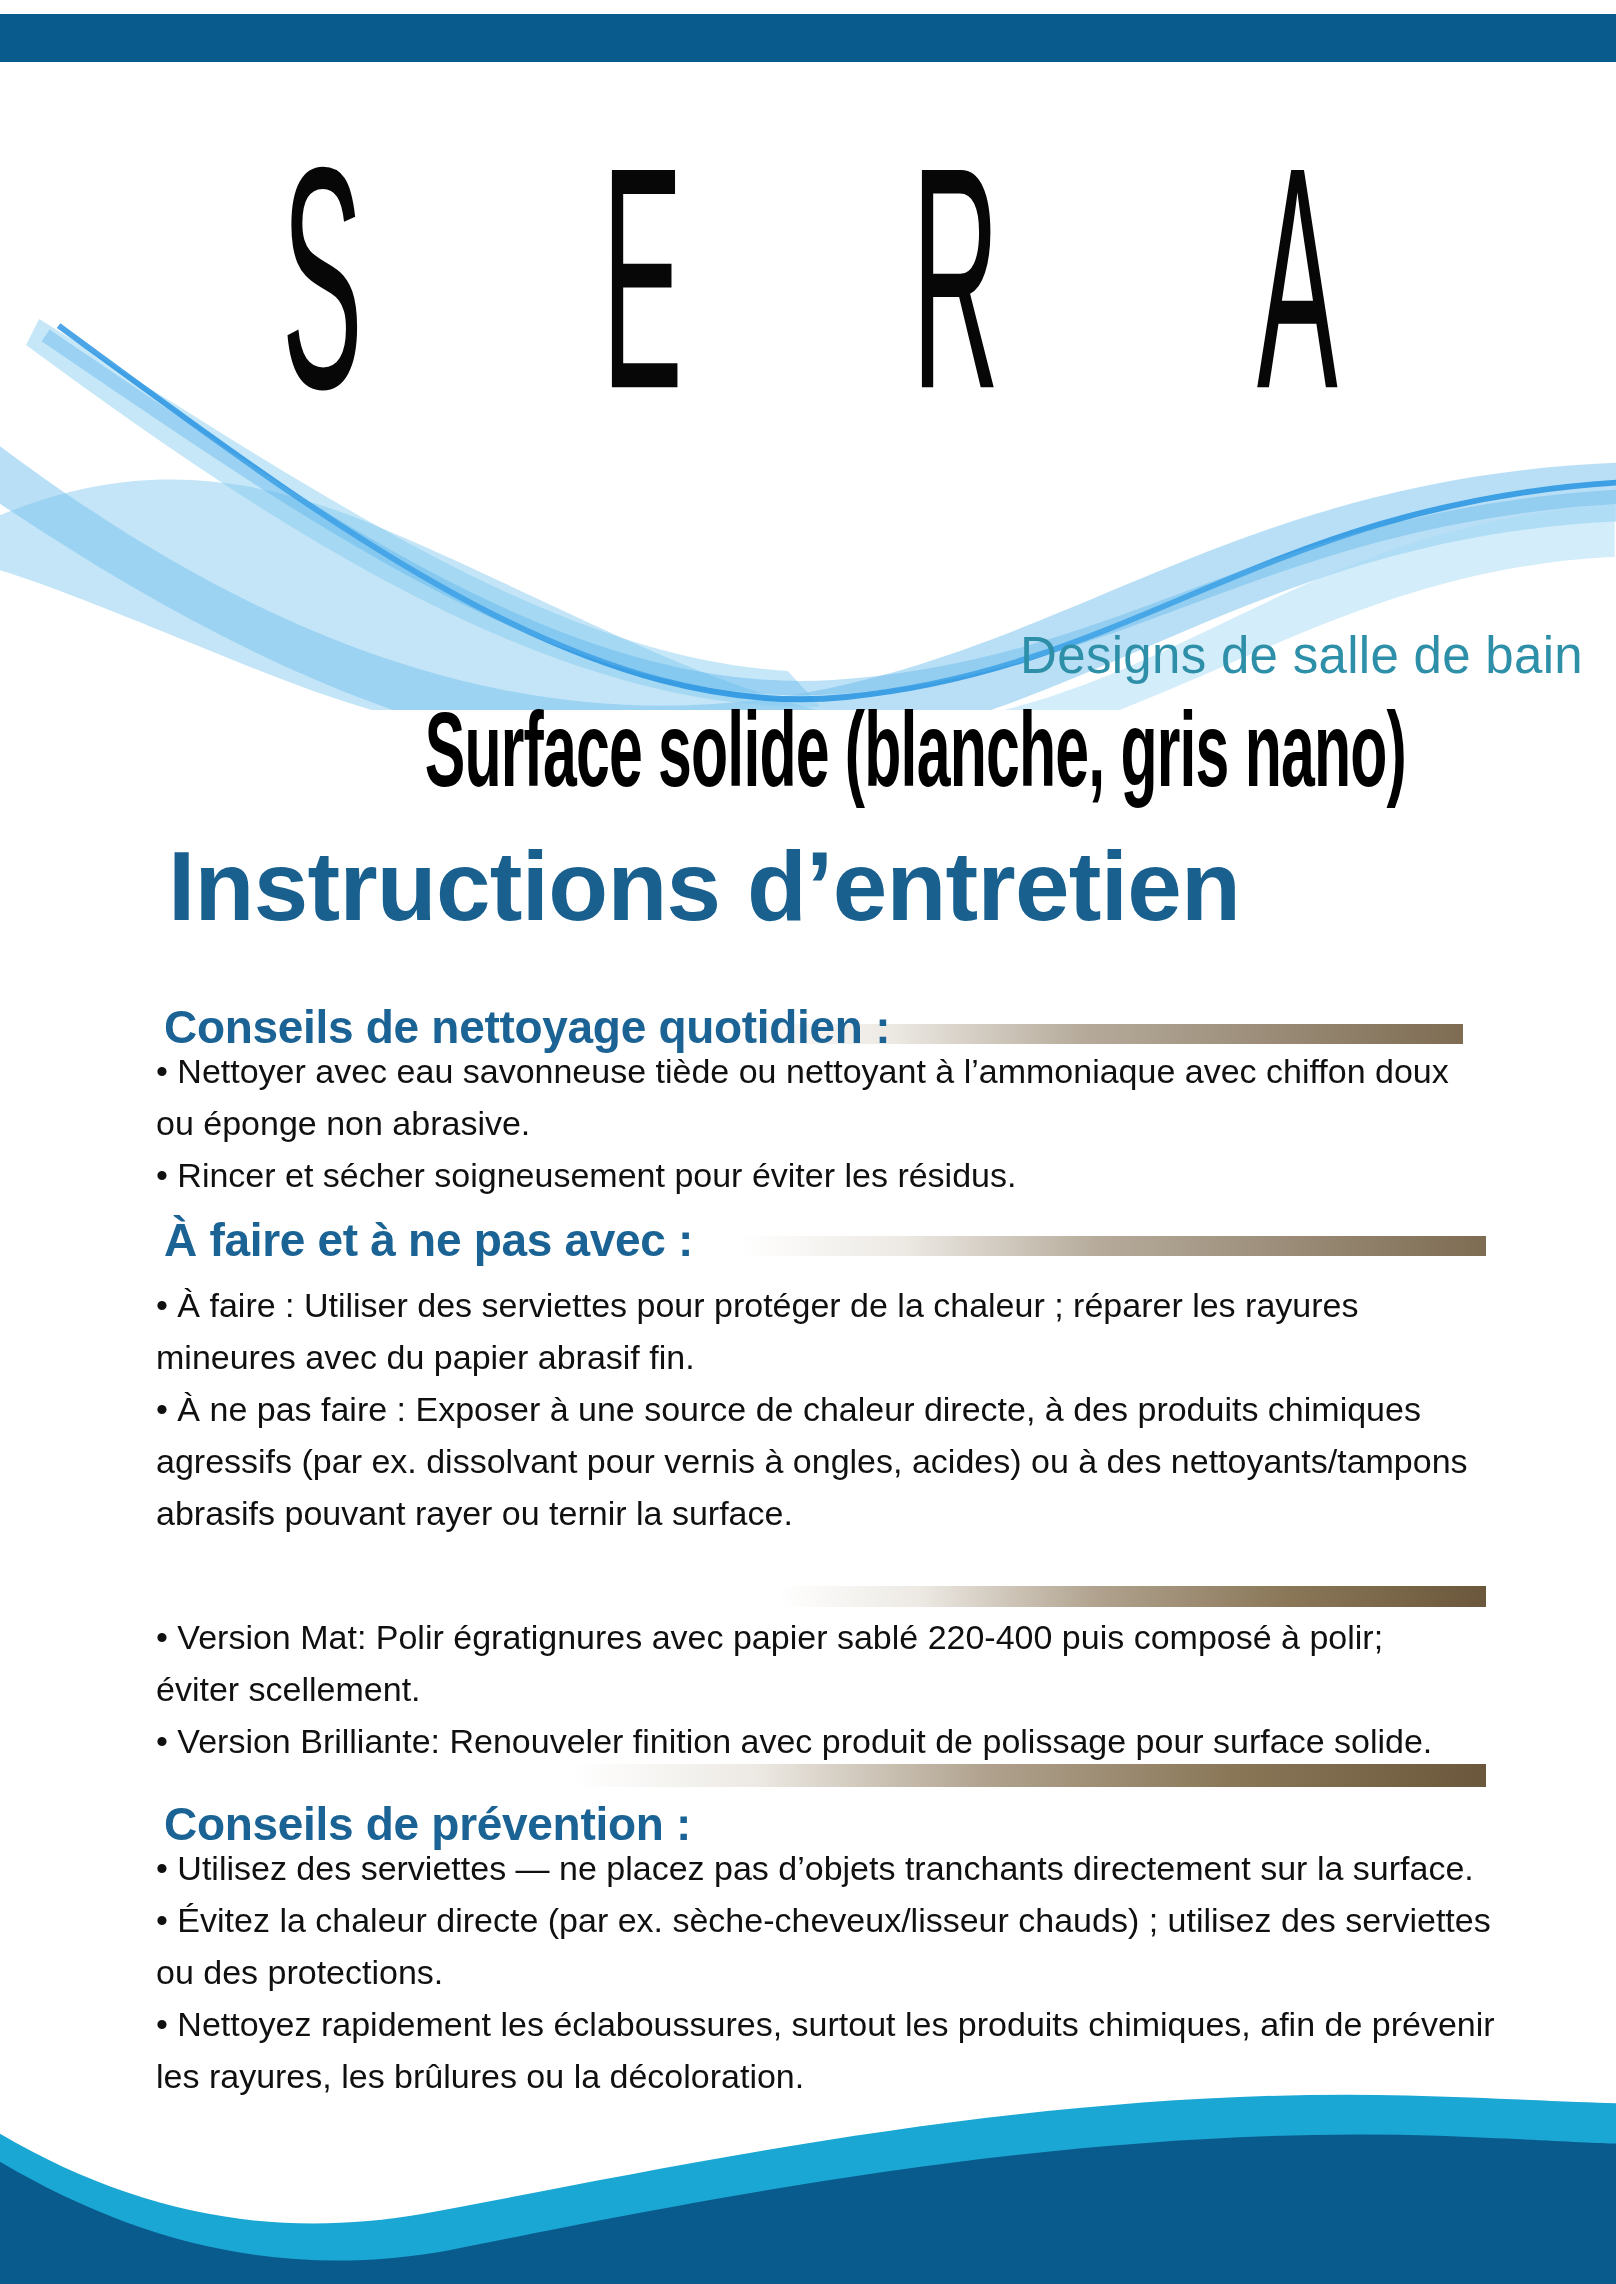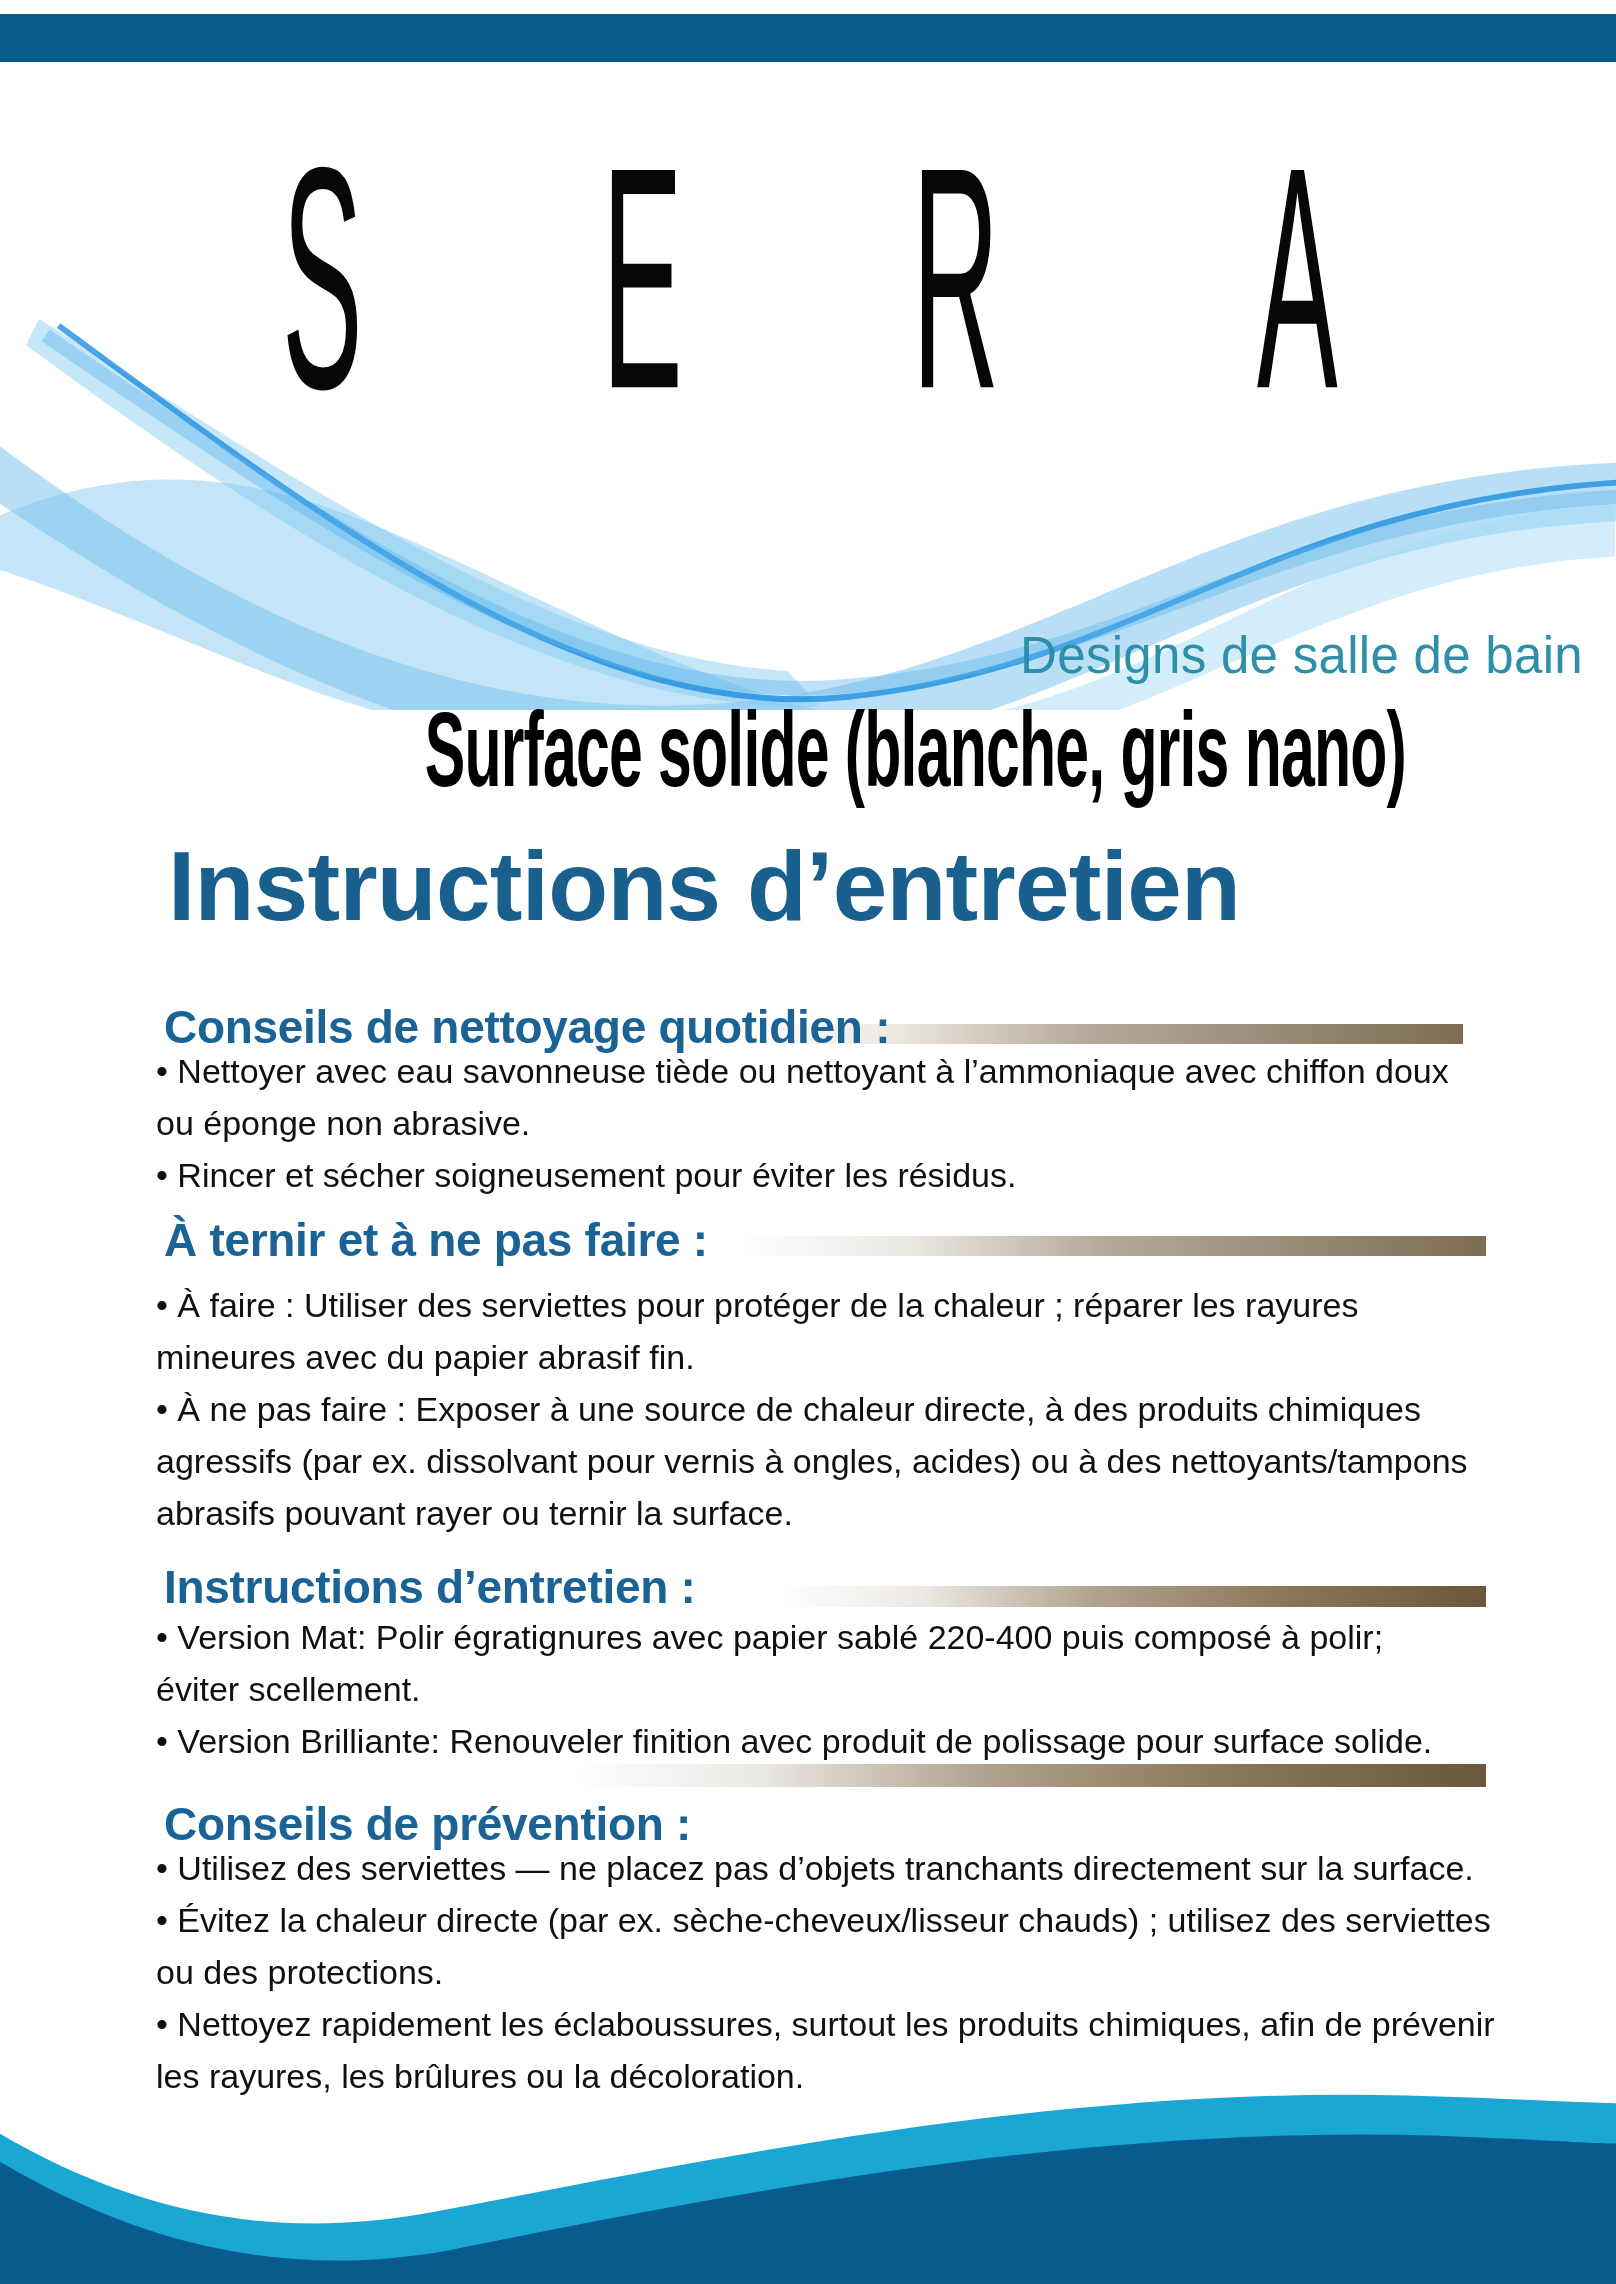--- a/index.html
+++ b/index.html
@@ -76,31 +76,30 @@
 
   <div class="abs divider" style="left:729px;top:1024px;width:734px;"></div>
   <h2 class="abs section-title" style="top:990px">Conseils de nettoyage quotidien :</h2>
   <div class="abs lines" style="top:1045px">
     <div class="body-line">• Nettoyer avec eau savonneuse tiède ou nettoyant à l’ammoniaque avec chiffon doux</div>
     <div class="body-line">ou éponge non abrasive.</div>
     <div class="body-line">• Rincer et sécher soigneusement pour éviter les résidus.</div>
   </div>
 
   <div class="abs divider" style="left:739px;top:1236px;width:747px;"></div>
-  <h2 class="abs section-title" style="top:1203px">À ternir et à ne pas faire :</h2>
+  <h2 class="abs section-title" style="top:1203px">À faire et à ne pas avec :</h2>
   <div class="abs lines" style="top:1279px">
     <div class="body-line">• À faire : Utiliser des serviettes pour protéger de la chaleur ; réparer les rayures</div>
     <div class="body-line">mineures avec du papier abrasif fin.</div>
     <div class="body-line">• À ne pas faire : Exposer à une source de chaleur directe, à des produits chimiques</div>
     <div class="body-line">agressifs (par ex. dissolvant pour vernis à ongles, acides) ou à des nettoyants/tampons</div>
     <div class="body-line">abrasifs pouvant rayer ou ternir la surface.</div>
   </div>
 
   <div class="abs divider dark-end" style="left:778px;top:1586px;width:708px;height:21px;"></div>
-  <h2 class="abs section-title" style="top:1550px">Instructions d’entretien :</h2>
   <div class="abs lines" style="top:1611px">
     <div class="body-line">• Version Mat: Polir égratignures avec papier sablé 220-400 puis composé à polir;</div>
     <div class="body-line">éviter scellement.</div>
     <div class="body-line">• Version Brilliante: Renouveler finition avec produit de polissage pour surface solide.</div>
   </div>
 
   <div class="abs divider dark-end" style="left:573px;top:1764px;width:913px;height:23.4px;"></div>
   <h2 class="abs section-title" style="top:1787px">Conseils de prévention :</h2>
   <div class="abs lines" style="top:1842px">
     <div class="body-line">• Utilisez des serviettes — ne placez pas d’objets tranchants directement sur la surface.</div>

